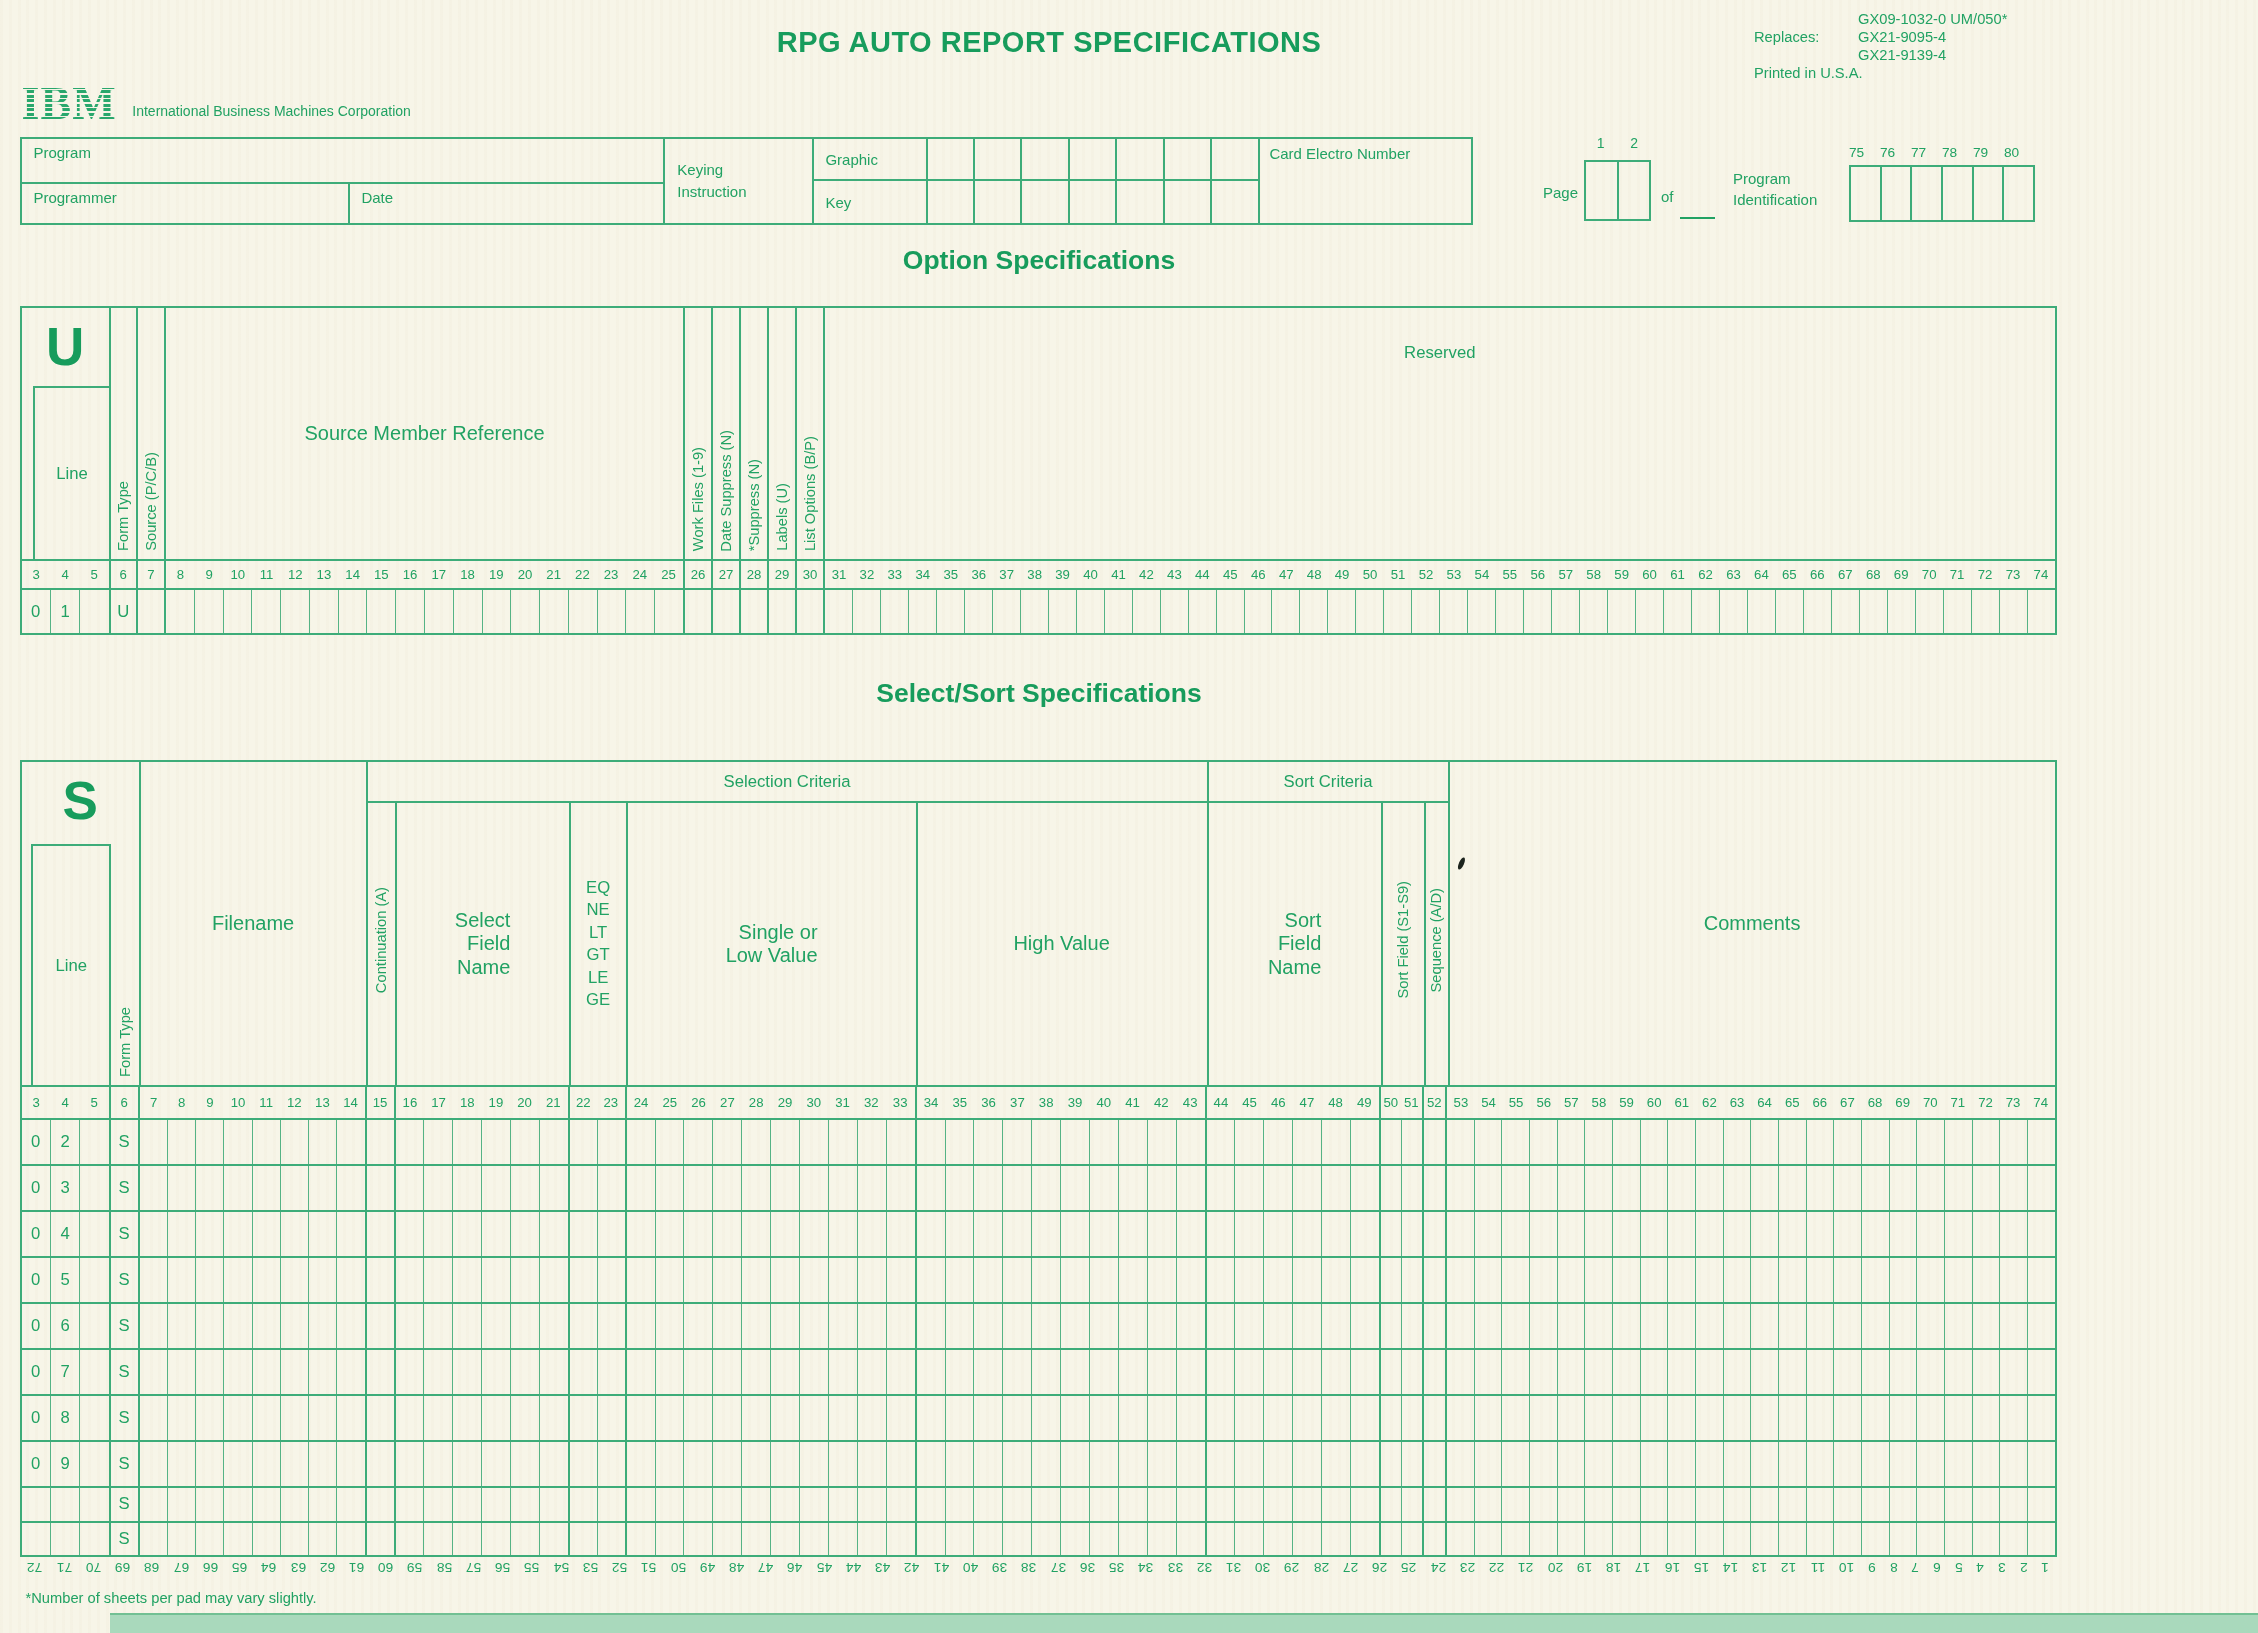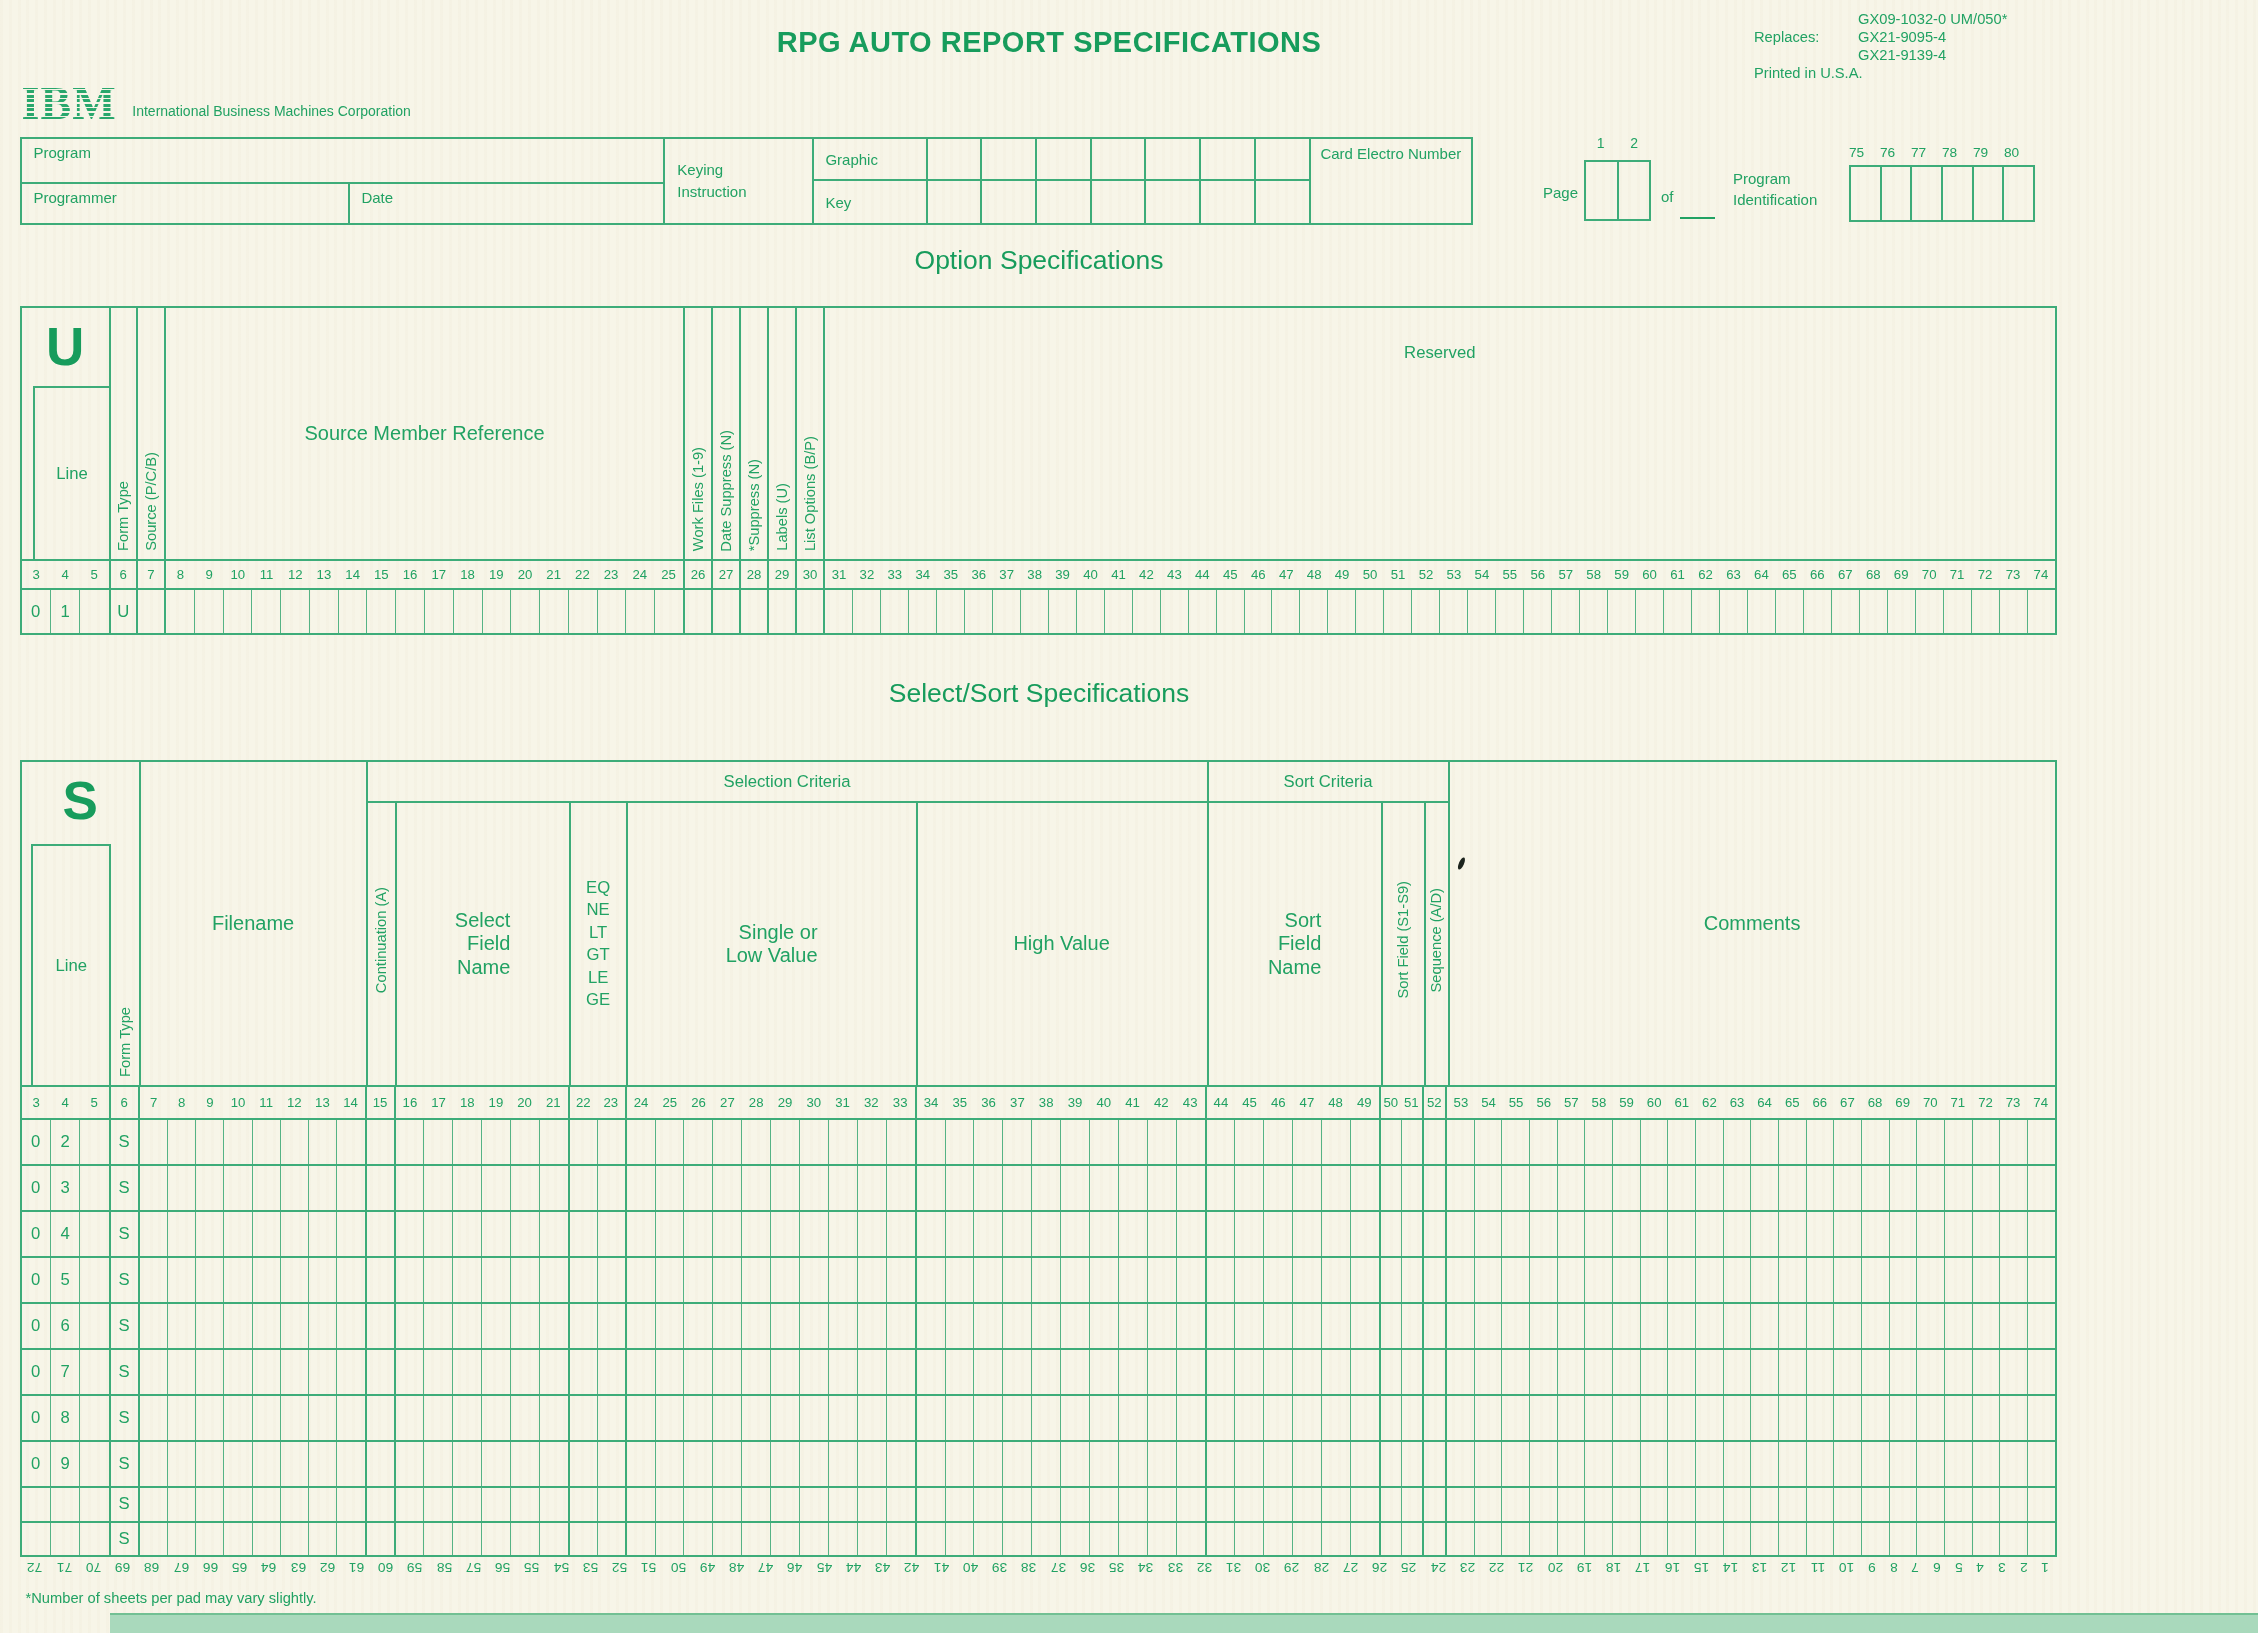--- a/index.html
+++ b/index.html
@@ -41,42 +41,42 @@
 
   
   .hbox{left:19.6px;top:137px;width:1453px;height:88px;border:2.5px solid var(--line);display:flex}
   .hb-label{font-size:15px}
   .hb-left{width:643px;border-right:2px solid var(--line);display:flex;flex-direction:column}
   .hb-program{height:43px;padding:4.9px 0 0 11.8px}
   .hb-bottom{flex:1;border-top:2px solid var(--line);display:flex}
   .hb-programmer{width:328px;border-right:2px solid var(--line);padding:4.9px 0 0 11.8px}
   .hb-date{flex:1;padding:4.9px 0 0 11.8px}
   .hb-keying{width:149px;border-right:2px solid var(--line);display:flex;flex-direction:column;justify-content:center;padding-left:12.7px;font-size:15px;line-height:22.5px}
-  .hb-gk{width:497px;border-right:2px solid var(--line);display:grid;grid-template-columns:112px repeat(7,1fr);grid-template-rows:1fr 1fr}
+  .hb-gk{width:446px;border-right:2px solid var(--line);display:grid;grid-template-columns:112px repeat(7,1fr);grid-template-rows:1fr 1fr}
   .hb-gk .gk-label{display:flex;align-items:center;padding-left:11.8px;font-size:15px}
   .hb-gk .gk-cell{border-left:2px solid var(--line)}
   .hb-gk .gk-r1{border-bottom:2px solid var(--line)}
   .hb-card{flex:1;padding:5.9px 0 0 9.8px;font-size:15px}
 
   .page-nums{left:1584px;top:135px;width:67px;display:flex;justify-content:space-around;font-size:14px}
   .page-label{left:1543px;top:184px;font-size:15px}
   .page-boxes{left:1584px;top:160px;width:67px;height:61px;border:2px solid var(--line);display:flex}
   .page-boxes span{flex:1}
   .page-boxes span + span{border-left:2px solid var(--line)}
   .of-label{left:1661px;top:188px;font-size:15px}
   .of-line{left:1680px;top:193px;width:35px;height:25.5px;border-bottom:2px solid var(--ink)}
   .pid-label{left:1733px;top:169px;font-size:15px;line-height:20.6px}
   .pid-nums{left:1849px;top:145px;width:186px;display:flex;font-size:13.7px}
   .pid-nums span{flex:1;}
   .pid-boxes{left:1849px;top:165px;width:186px;height:57px;border:2px solid var(--line);display:flex}
   .pid-boxes span{flex:1}
   .pid-boxes span + span{border-left:2px solid var(--line)}
 
   
-  .sec-head{left:0;width:2078px;text-align:center;font-size:26.5px;font-weight:normal;color:var(--ink-bold)}
+  .sec-head{left:0;width:2078px;text-align:center;font-size:26.5px;font-weight:bold;color:var(--ink-bold)}
 
   
   .big-letter{position:absolute;top:7.8px;left:0;right:0;text-align:center;font-size:53px;font-weight:bold;color:var(--ink-bold)}
   .vwrap{display:flex;align-items:flex-end;justify-content:center;padding-bottom:7.8px}
   .vlabel{writing-mode:vertical-rl;transform:rotate(180deg);font-size:14.7px;line-height:1;white-space:nowrap}
   .hlabel{font-size:20px;text-align:right;line-height:23.5px}
   .num{flex:1;text-align:center;font-size:13.2px}
   .cell{flex:1;display:flex;align-items:center;justify-content:center;font-size:16.7px}
   .cell + .cell{border-left:1.4px solid var(--minor)}
 

